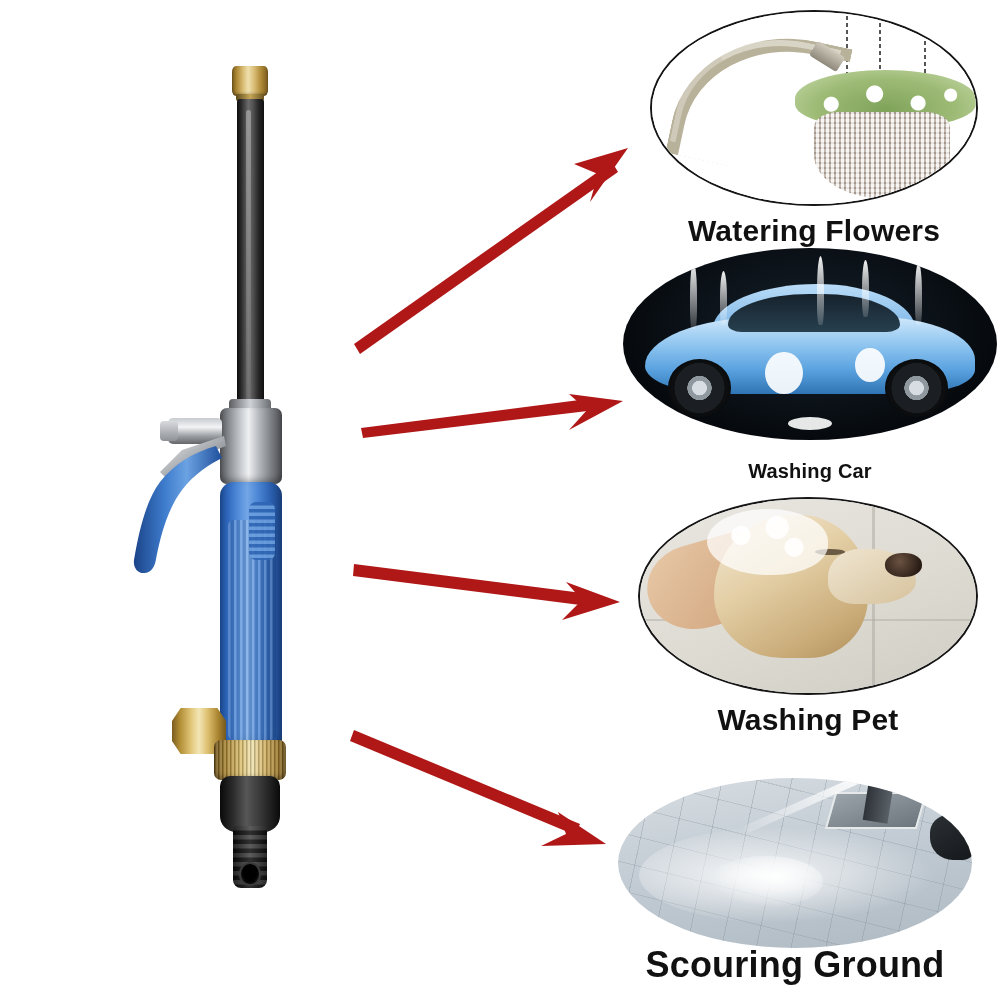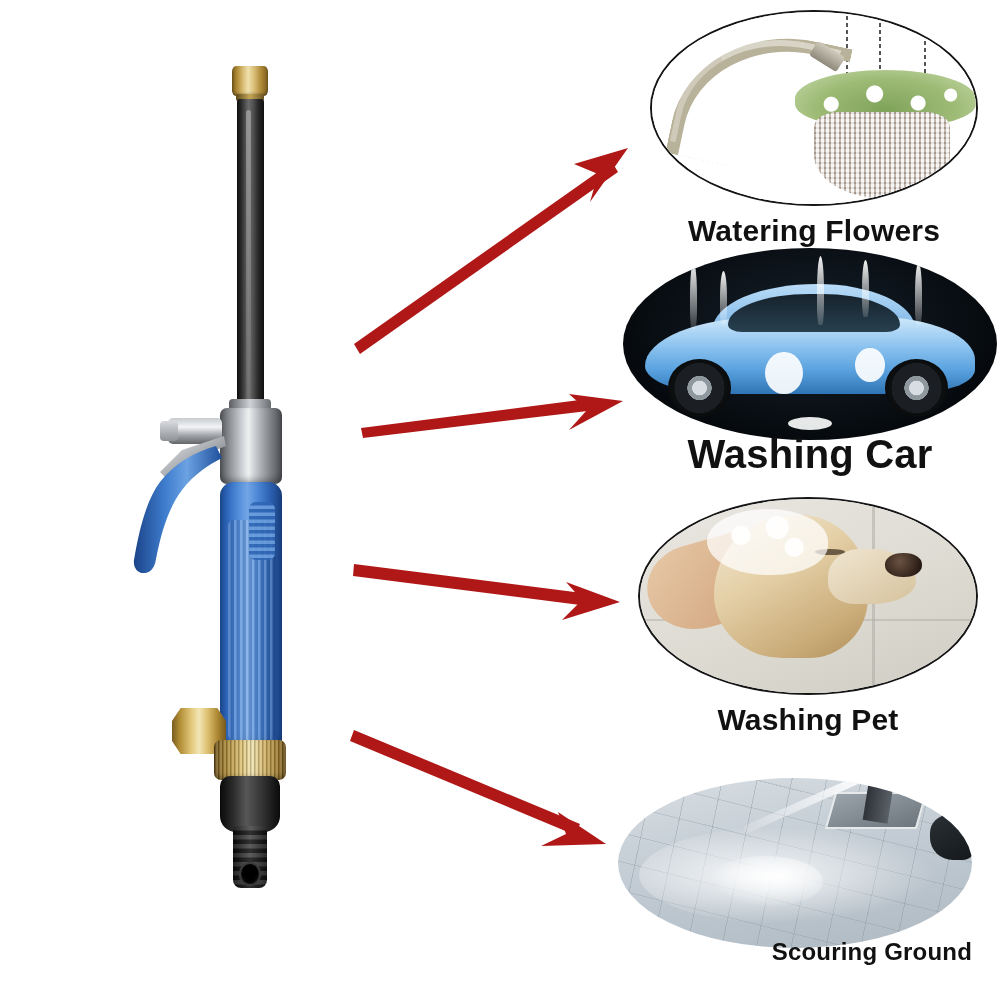--- a/index.html
+++ b/index.html
@@ -559,21 +559,21 @@
         <div class="splash-col" style="left:18%; top:8%;  height:34%;"></div>
         <div class="splash-col" style="left:26%; top:12%; height:28%;"></div>
         <div class="splash-col" style="left:52%; top:4%;  height:36%;"></div>
         <div class="splash-col" style="left:64%; top:6%;  height:30%;"></div>
         <div class="splash-col" style="left:78%; top:8%;  height:32%;"></div>
         <div class="splash" style="left:38%; top:54%; width:10%; height:22%;"></div>
         <div class="splash" style="left:62%; top:52%; width:8%;  height:18%;"></div>
         <div class="splash" style="left:44%; top:88%; width:12%; height:7%;"></div>
       </div>
     </div>
-    <div class="use-label" style="top:184px; font-size:40px;">Washing Car</div>
+    <div class="use-label" style="top:212px; font-size:20px;">Washing Car</div>
   </div>
 
   <div class="use-case" style="left:638px; top:497px; width:340px; height:255px;">
     <div class="oval oval-outline" style="width:340px; height:198px;">
       <div class="scene sc-pet">
         <div class="pet-tile"></div>
         <div class="pet-arm"></div>
         <div class="pet-head"></div>
         <div class="pet-snout"></div>
         <div class="pet-eye"></div>
@@ -589,16 +589,16 @@
       <div class="scene sc-ground">
         <div class="gr-paving"></div>
         <div class="gr-drain"></div>
         <div class="gr-pole"></div>
         <div class="gr-boot"></div>
         <div class="gr-wetsheen"></div>
         <div class="gr-jet"></div>
         <div class="gr-spray"></div>
       </div>
     </div>
-    <div class="use-label" style="top:160px; font-size:24px;text-align:right;">Scouring Ground</div>
+    <div class="use-label" style="top:166px; font-size:36px;">Scouring Ground</div>
   </div>
 
 </div>
 
 </body></html>

